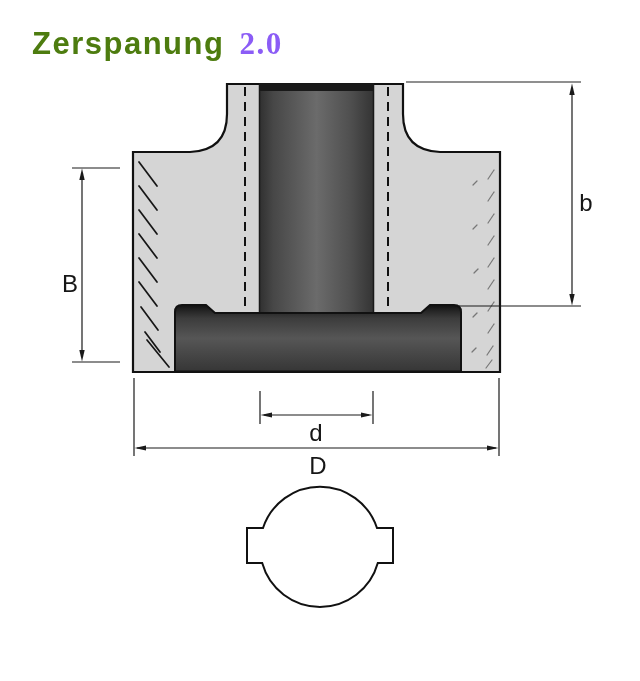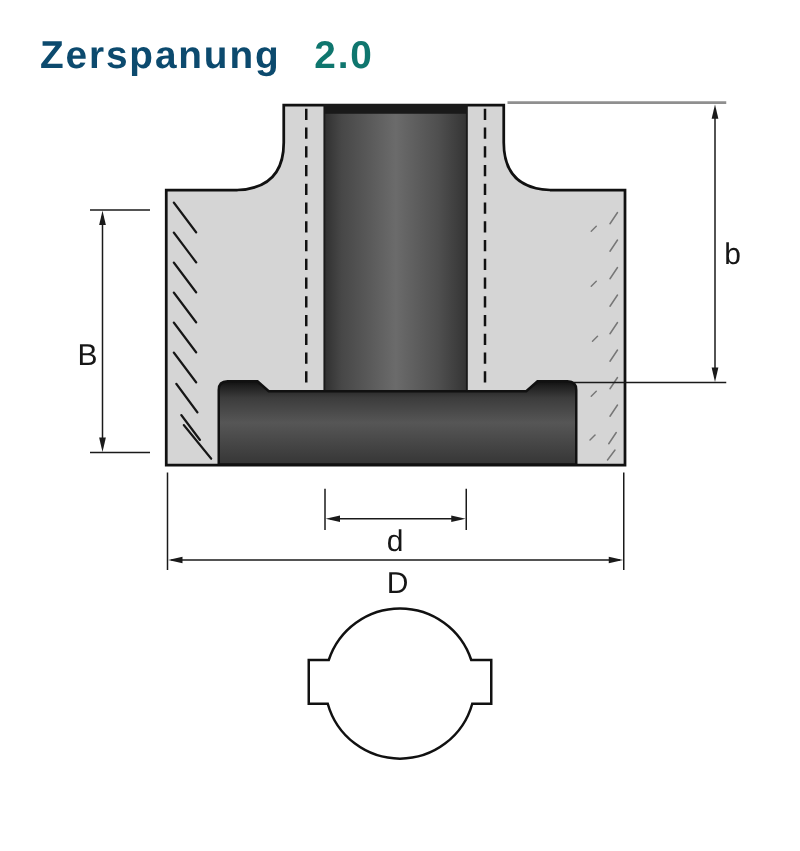--- a/index.html
+++ b/index.html
@@ -17,22 +17,22 @@
   }
   .logo {
     position: absolute;
     left: 32px;
     top: 26px;
     font-weight: bold;
     font-size: 31px;
     letter-spacing: 1.5px;
     white-space: nowrap;
   }
-  .logo .brand { color: #0c4a6e; }
-  .logo .version { color: #0f766e; margin-left: 27px; }
+  .logo .brand { color: #4d7c0f; }
+  .logo .version { color: #8b5cf6; margin-left: 15px; font-family: Liberation Serif, serif; }
   svg.drawing {
     position: absolute;
     left: 0;
     top: 0;
   }
   svg text.dim-label {
     font-family: "Liberation Sans", sans-serif;
     font-size: 24px;
     fill: #161616;
   }

